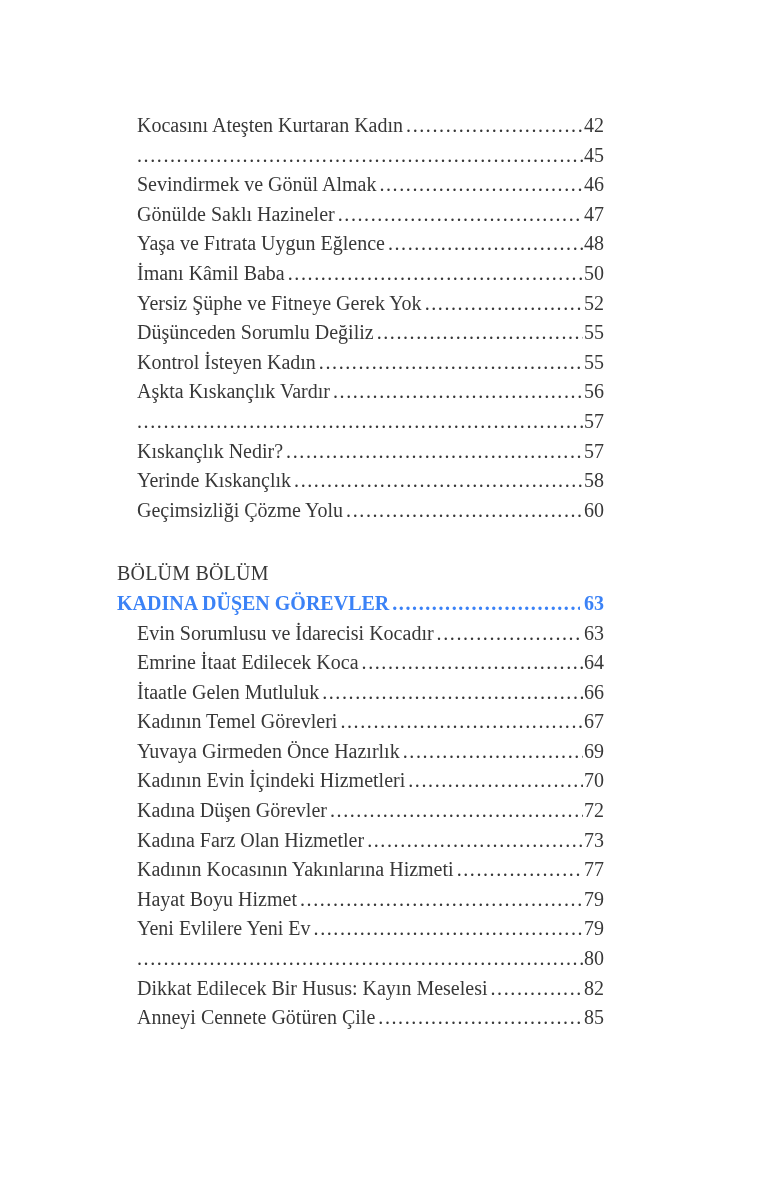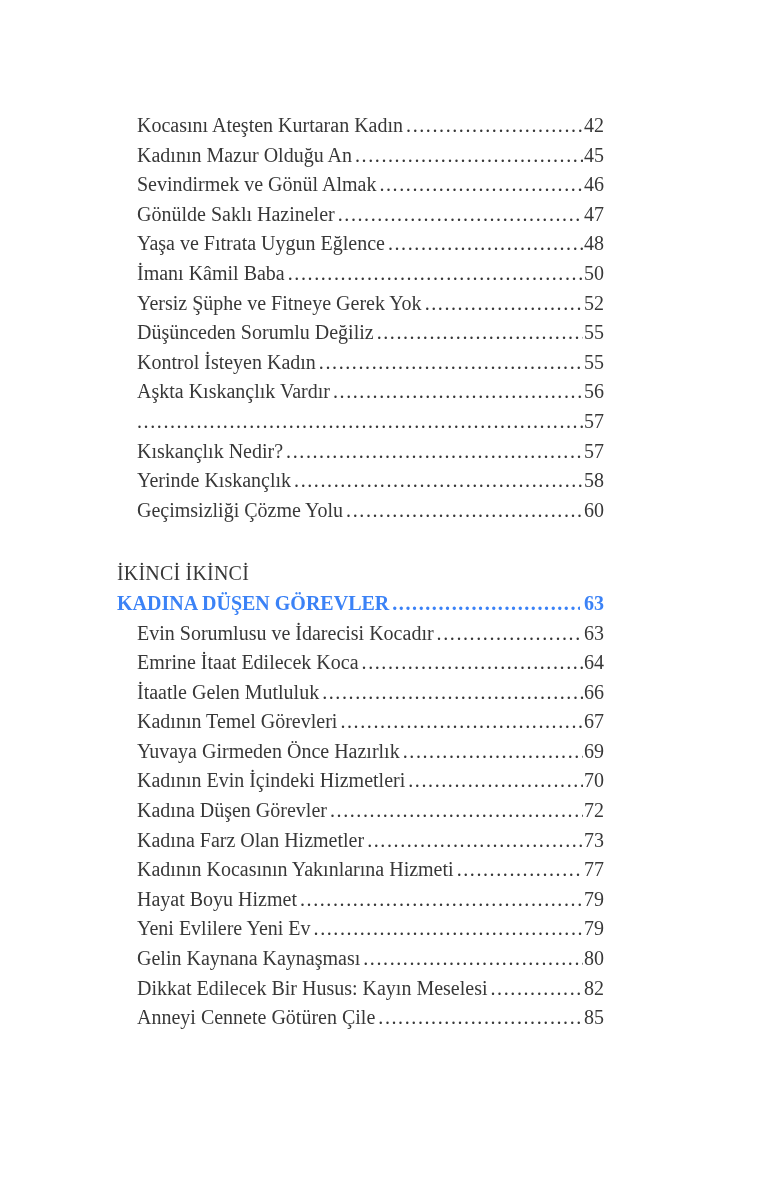--- a/index.html
+++ b/index.html
@@ -68,21 +68,20 @@
 
 <main class="page">
   <div id="toc-list">
       <section class="toc-section">
         <div class="row item">
           <span class="entry-title">Kocasını Ateşten Kurtaran Kadın</span>
           <span class="dots"></span>
           <span class="pagenum">42</span>
         </div>
         <div class="row item">
-          <span class="entry-title">Kadının Mazur Olduğu An</span>
           <span class="dots"></span>
           <span class="pagenum">45</span>
         </div>
         <div class="row item">
           <span class="entry-title">Sevindirmek ve Gönül Almak</span>
           <span class="dots"></span>
           <span class="pagenum">46</span>
         </div>
         <div class="row item">
           <span class="entry-title">Gönülde Saklı Hazineler</span>
@@ -133,21 +132,21 @@
           <span class="dots"></span>
           <span class="pagenum">58</span>
         </div>
         <div class="row item">
           <span class="entry-title">Geçimsizliği Çözme Yolu</span>
           <span class="dots"></span>
           <span class="pagenum">60</span>
         </div>
       </section>
       <section class="toc-section">
-        <div class="section-label">İKİNCİ İKİNCİ</div>
+        <div class="section-label">BÖLÜM BÖLÜM</div>
         <div class="row chapter">
           <span class="entry-title">KADINA DÜŞEN GÖREVLER</span>
           <span class="dots"></span>
           <span class="pagenum">63</span>
         </div>
         <div class="row item">
           <span class="entry-title">Evin Sorumlusu ve İdarecisi Kocadır</span>
           <span class="dots"></span>
           <span class="pagenum">63</span>
         </div>
@@ -195,21 +194,20 @@
           <span class="entry-title">Hayat Boyu Hizmet</span>
           <span class="dots"></span>
           <span class="pagenum">79</span>
         </div>
         <div class="row item">
           <span class="entry-title">Yeni Evlilere Yeni Ev</span>
           <span class="dots"></span>
           <span class="pagenum">79</span>
         </div>
         <div class="row item">
-          <span class="entry-title">Gelin Kaynana Kaynaşması</span>
           <span class="dots"></span>
           <span class="pagenum">80</span>
         </div>
         <div class="row item">
           <span class="entry-title">Dikkat Edilecek Bir Husus: Kayın Meselesi</span>
           <span class="dots"></span>
           <span class="pagenum">82</span>
         </div>
         <div class="row item">
           <span class="entry-title">Anneyi Cennete Götüren Çile</span>

